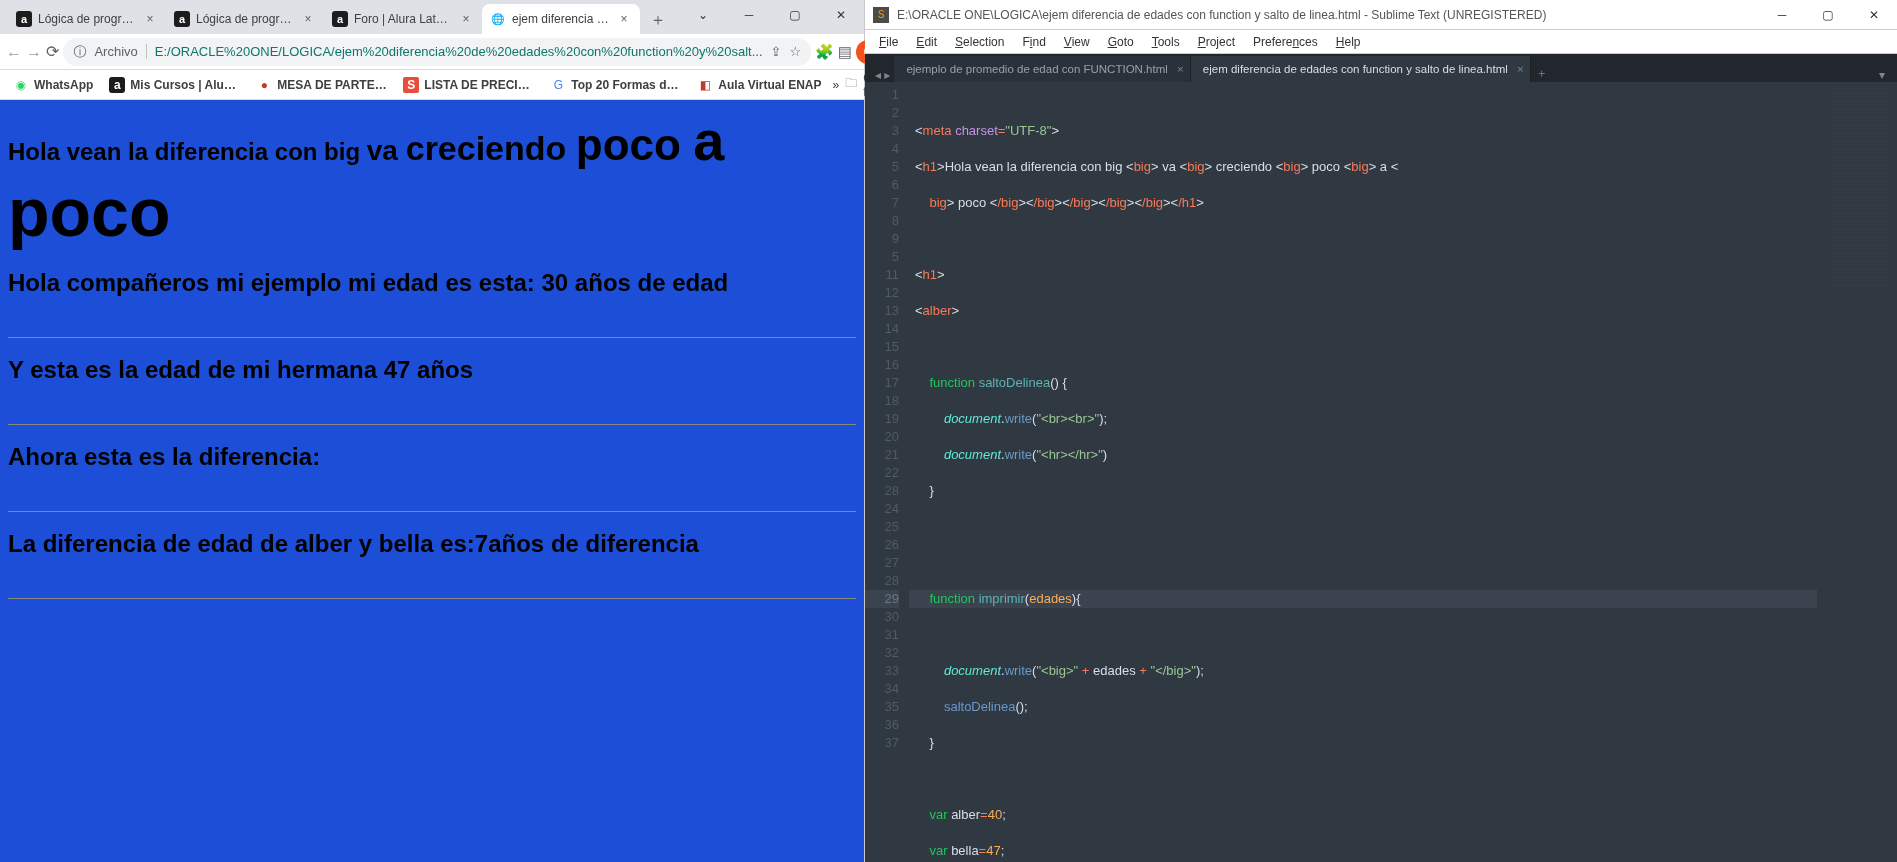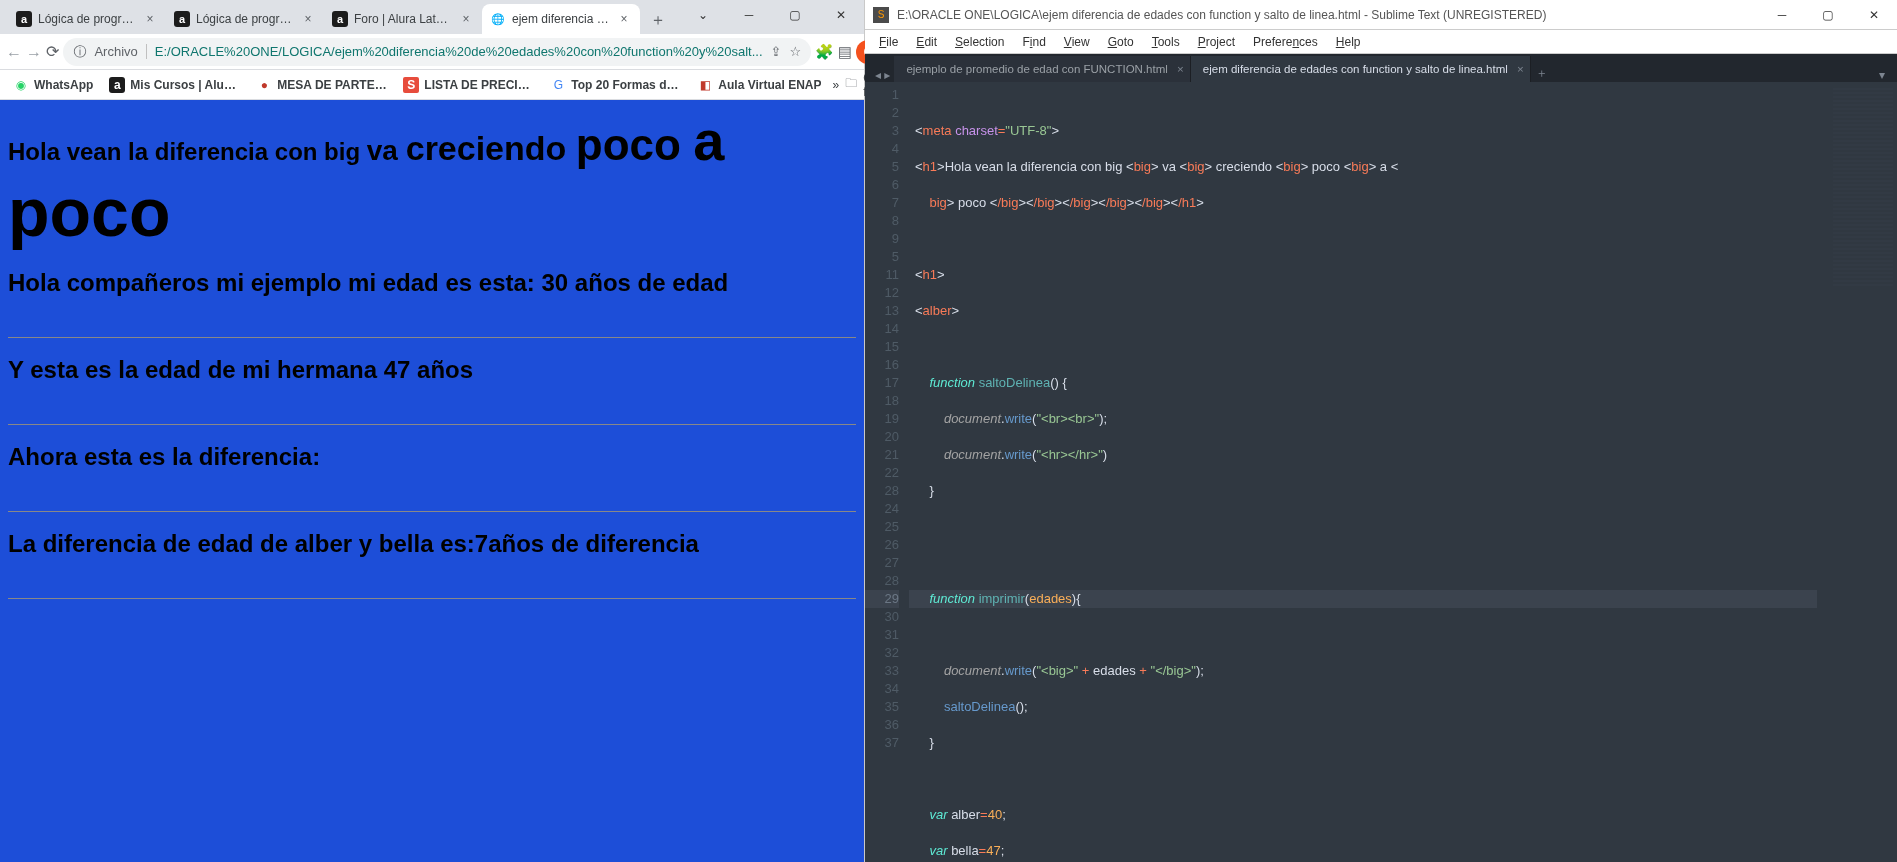--- a/index.html
+++ b/index.html
@@ -71,25 +71,25 @@
 .subl-gutter .ln.current { background:#3b434e; color:#6b7785; }
 .subl-code { flex:1; font-family: Consolas, monospace; font-size:13px; line-height:18px; padding:4px 0 0 6px; white-space:pre; position:relative; }
 .subl-minimap { width:80px; background:#303841; opacity:.6; position:relative; }
 .subl-minimap-inner { position:absolute; top:6px; right:4px; width:60px; height:200px; background:linear-gradient(#3b434e 0 2px, transparent 2px 4px) repeat-y; background-size:60px 4px; opacity:.35; }
 
 
 .c-tag { color:#f97b58; }
 .c-punc { color:#d8dee9; }
 .c-attr { color:#c792ea; }
 .c-str { color:#99c794; }
-.c-kw { color:#5eead4; font-style:italic; }
+.c-kw { color:#22c55e; }
 .c-fnname { color:#5fb3b3; }
 .c-fn { color:#6699cc; }
 .c-var { color:#d8dee9; }
-.c-obj { color:#a3a3a3; font-style:italic; }
+.c-obj { color:#5eead4; font-style:italic; }
 .c-op { color:#f97b58; }
 .c-num { color:#f9ae58; }
 .current-line-bg { position:absolute; left:0; right:0; height:18px; background:#3b434e; z-index:0; }
 .subl-code .cl { position:relative; z-index:1; }
 
 .fav-a { background:#1c1c1c; color:#fff; border-radius:3px; font-weight:bold; }
 .fav-globe { color:#5f6368; }
 </style>
 </head>
 <body>

